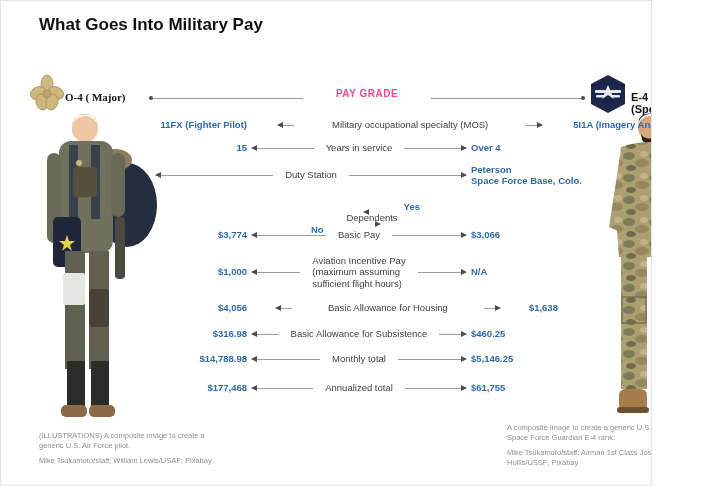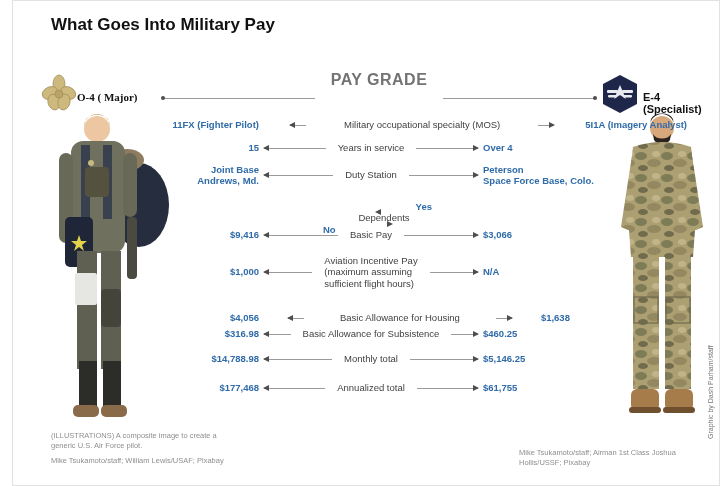--- a/index.html
+++ b/index.html
@@ -1,27 +1,27 @@
 <!DOCTYPE html>
 <html><head>
 <meta charset="utf-8">
 <style>
   html,body{margin:0;padding:0;background:#fff;}
-  #page{position:relative;width:708px;height:486px;background:#ffffff;
+  #page{position:relative;width:652px;height:486px;background:#ffffff;
         font-family:"Liberation Sans",sans-serif;overflow:hidden;
-        border:1px solid #e2e2e2;box-sizing:border-box;margin-left:12px;}
+        border:1px solid #e2e2e2;box-sizing:border-box;}
   .title{position:absolute;left:38px;top:14px;font-size:17px;font-weight:bold;color:#111;}
   .subtitle{position:absolute;left:38px;top:39px;width:648px;font-size:9.5px;line-height:1.25;
             color:#2a2a2a;white-space:pre-line;}
   
   .grade{position:absolute;top:90px;font-size:11px;font-weight:bold;color:#111;}
   .grade.left{left:64px;font-family:Liberation Serif, serif;}
   .grade.right{left:630px;}
-  .paygrade{position:absolute;left:306px;top:70px;width:120px;text-align:center;
-            font-size:16px;font-weight:bold;letter-spacing:.5px;color:#737373;}
+  .paygrade{position:absolute;left:306px;top:87px;width:120px;text-align:center;
+            font-size:10px;font-weight:bold;letter-spacing:.5px;color:#ec4899;}
   .hline{position:absolute;top:97px;height:1px;background:#9b9b9b;}
   .hline .dot{position:absolute;top:-2px;width:4px;height:4px;border-radius:50%;background:#4d4d4d;}
   .hline.l{left:150px;width:152px;} .hline.l .dot{left:-2px;}
   .hline.r{left:430px;width:152px;} .hline.r .dot{right:-2px;}
   .insig{position:absolute;}
   
   .row{position:absolute;left:150px;width:442px;display:flex;align-items:center;}
   .lv,.rv{font-size:9.5px;font-weight:bold;color:#2f6ba8;line-height:1.2;white-space:pre-line;}
   .lv{width:96px;text-align:right;flex:none;}
   .rv{width:122px;text-align:left;flex:none;}
@@ -142,52 +142,50 @@
         <div class="rv">5I1A (Imagery Analyst)</div>
       </div>
       <div class="row" style="top: 139px; height: 16px;">
         <div class="lv">15</div>
         <div class="arrow al"></div>
         <div class="lbl">Years in service</div>
         <div class="arrow ar"></div>
         <div class="rv">Over 4</div>
       </div>
       <div class="row" style="top: 158px; height: 32px;">
-        <div class="lv">Joint Base
-Andrews, Md.</div>
         <div class="arrow al"></div>
         <div class="lbl">Duty Station</div>
         <div class="arrow ar"></div>
         <div class="rv">Peterson
 Space Force Base, Colo.</div>
       </div>
       <div class="row" style="top: 200px; height: 16px; flex-direction: column;">
         <div class="lv">Yes</div>
         <div class="arrow al"></div>
         <div class="lbl">Dependents</div>
         <div class="arrow ar"></div>
         <div class="rv">No</div>
       </div>
       <div class="row" style="top: 226px; height: 16px;">
-        <div class="lv">$9,416</div>
+        <div class="lv">$3,774</div>
         <div class="arrow al"></div>
         <div class="lbl">Basic Pay</div>
         <div class="arrow ar"></div>
         <div class="rv">$3,066</div>
       </div>
       <div class="row" style="top: 250px; height: 42px;">
         <div class="lv">$1,000</div>
         <div class="arrow al"></div>
         <div class="lbl">Aviation Incentive Pay
 (maximum assuming
 sufficient flight hours)</div>
         <div class="arrow ar"></div>
         <div class="rv">N/A</div>
       </div>
-      <div class="row" style="top: 309px; height: 16px; gap: 24px;">
+      <div class="row" style="top: 299px; height: 16px; gap: 24px;">
         <div class="lv">$4,056</div>
         <div class="arrow al"></div>
         <div class="lbl">Basic Allowance for Housing</div>
         <div class="arrow ar"></div>
         <div class="rv">$1,638</div>
       </div>
       <div class="row" style="top: 325px; height: 16px;">
         <div class="lv">$316.98</div>
         <div class="arrow al"></div>
         <div class="lbl">Basic Allowance for Subsistence</div>
@@ -206,17 +204,19 @@
         <div class="arrow al"></div>
         <div class="lbl">Annualized total</div>
         <div class="arrow ar"></div>
         <div class="rv">$61,755</div>
       </div>
     </div>
 
   <div class="cap cl1">(ILLUSTRATIONS) A composite image to create a
 generic U.S. Air Force pilot.</div>
   <div class="cap cl2">Mike Tsukamoto/staff; William Lewis/USAF; Pixabay</div>
+  <div class="cap cr1">A composite image to create a generic U.S.
+Space Force Guardian E-4 rank.</div>
   <div class="cap cr2">Mike Tsukamoto/staff; Airman 1st Class Joshua
 Hollis/USSF; Pixabay</div>
   <div class="vcredit">Graphic by Dash Parham/staff</div>
 
 </div>
 
 </body></html>

